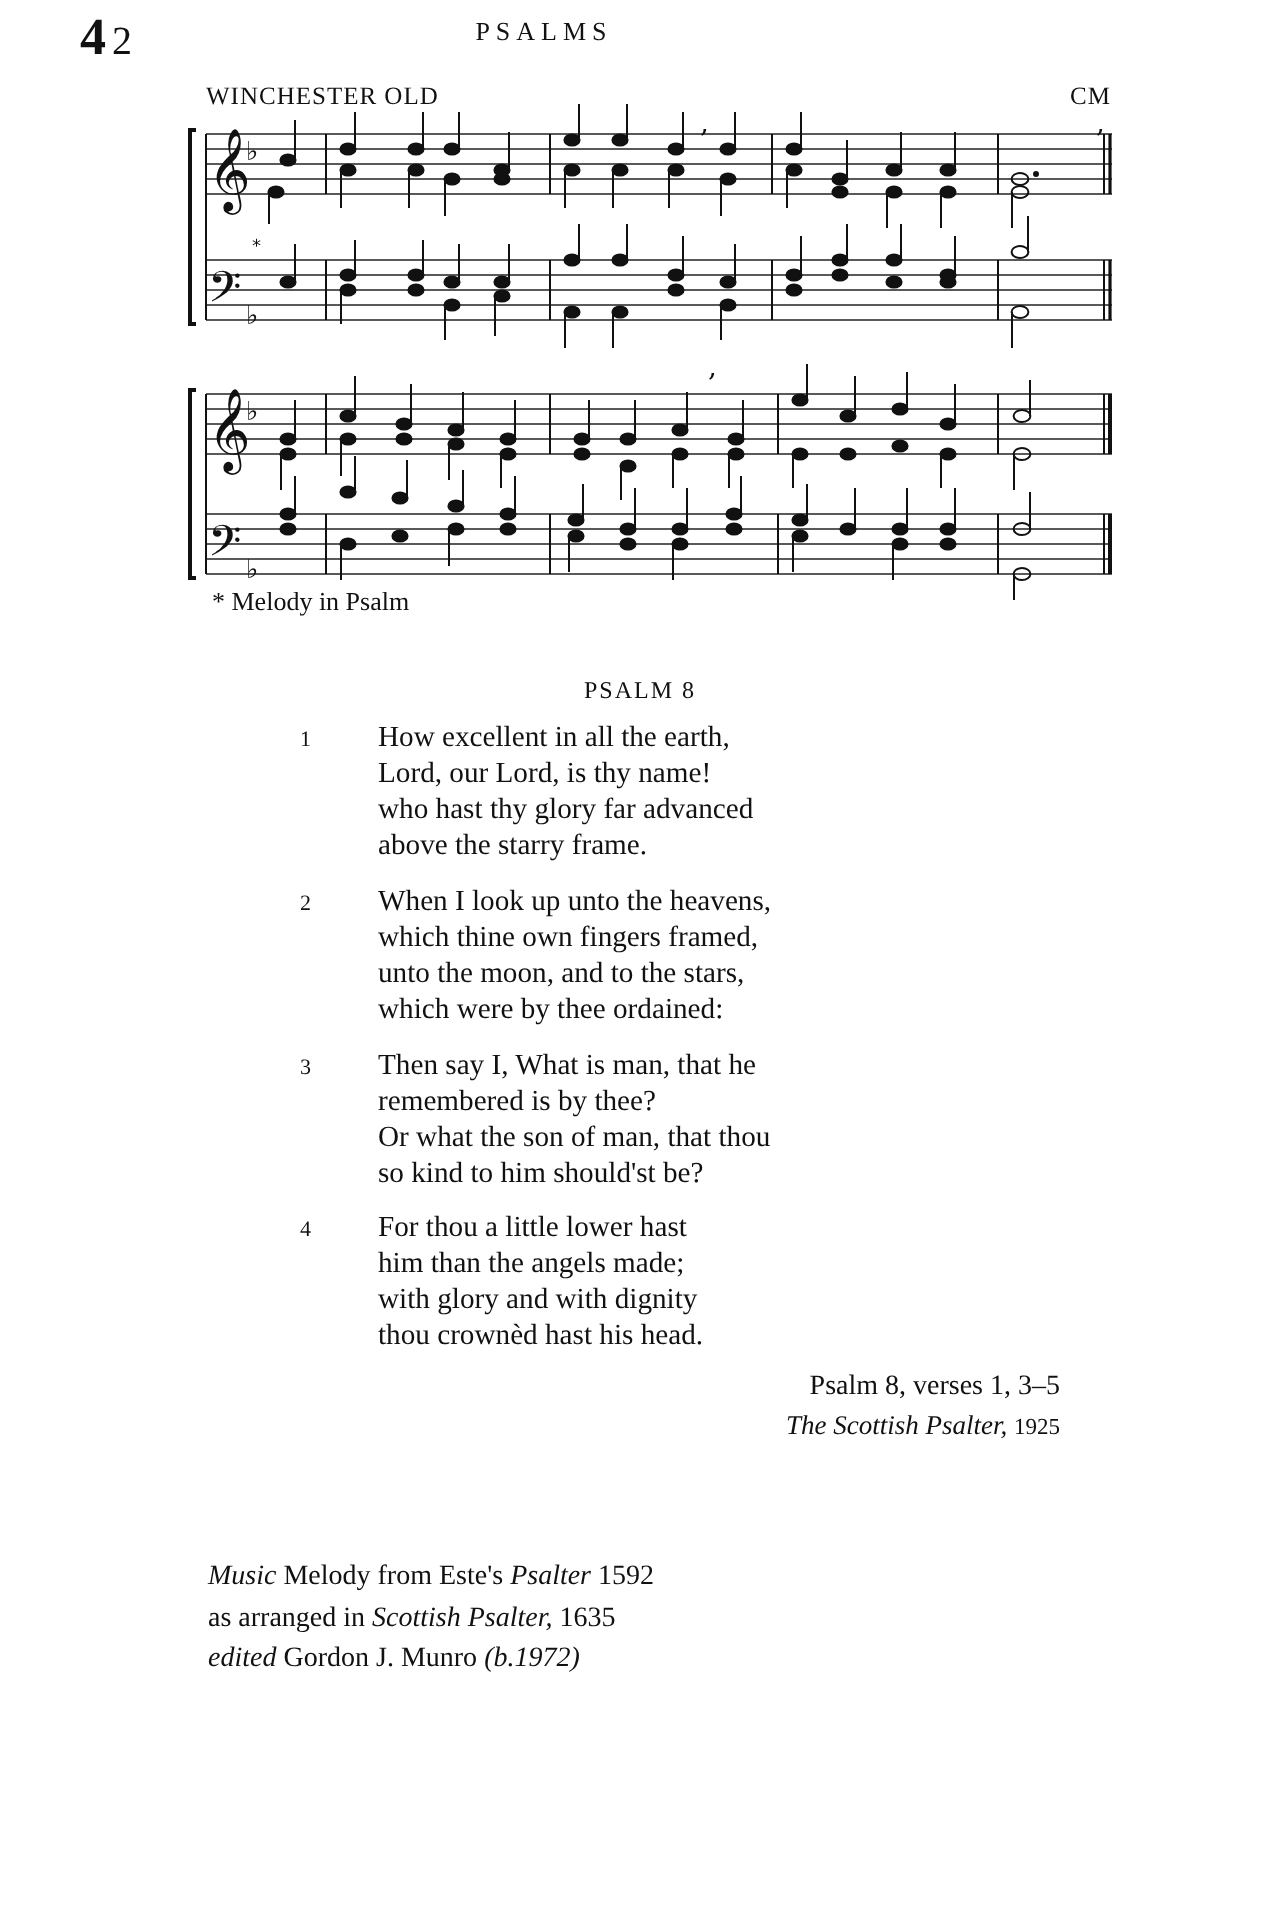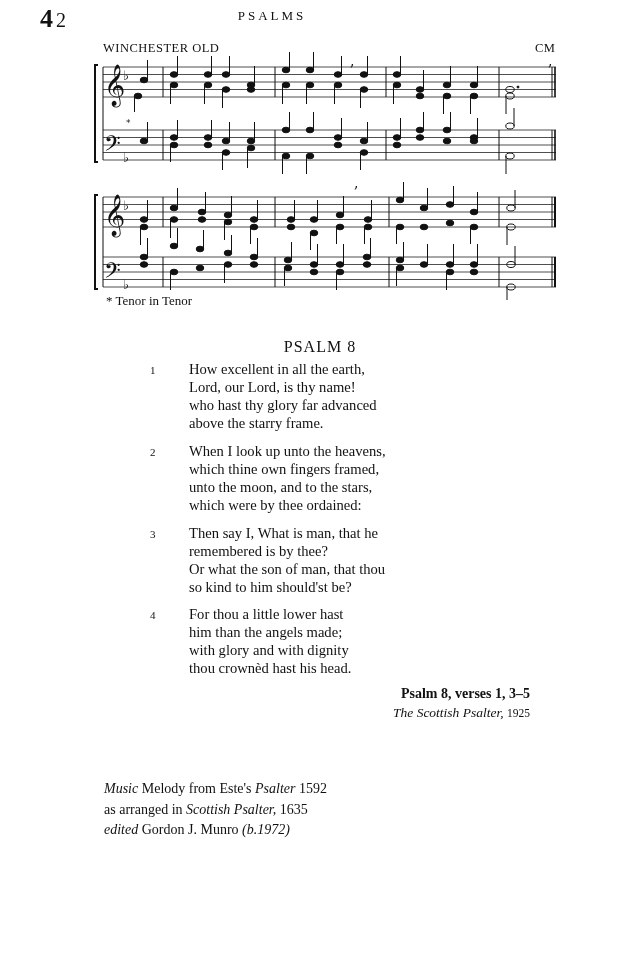--- a/index.html
+++ b/index.html
@@ -5,21 +5,21 @@
   html, body { margin: 0; padding: 0; background: #ffffff; }
   body { width: 640px; height: 956px; position: relative; overflow: hidden; color: #111; font-family: "Liberation Serif", "DejaVu Serif", serif; }
   .abs { position: absolute; }
   .page-number { left: 40px; top: 4px; font-size: 26px; font-weight: bold; letter-spacing: 0px; }
   .page-number .small { font-size: 20px; font-weight: normal; margin-left: 3px; }
   .running-head { left: 0; width: 544px; top: 8px; text-align: center; font-size: 13px; letter-spacing: 3px; }
   .tune-name { left: 103px; top: 41px; font-size: 12.5px; letter-spacing: 0.5px; }
   .meter { left: 535px; top: 41px; font-size: 12.5px; letter-spacing: 0.5px; }
   svg.score { position: absolute; left: 0; top: 0; }
   .footnote { left: 106px; top: 293px; font-size: 13px; }
-  .psalm-title { left: 0; width: 640px; top: 338px; text-align: center; font-size: 16px; letter-spacing: 1px; }
+  .psalm-title { left: 0; width: 640px; top: 338px; text-align: center; font-size: 12px; letter-spacing: 1px; }
   .verse { left: 140px; width: 400px; font-size: 14.6px; line-height: 18px; }
   .verse .num { position: absolute; left: 10px; top: 1px; font-size: 11px; }
   .verse .lines { position: absolute; left: 49px; top: 0; white-space: nowrap; }
   .attrib { right: 110px; text-align: right; font-size: 14px; white-space: nowrap; }
   .attrib2 { right: 110px; text-align: right; font-size: 13.5px; font-style: italic; white-space: nowrap; }
   .attrib2 .yr { font-style: normal; font-size: 11.5px; }
   .credits { left: 104px; top: 779px; font-size: 14px; line-height: 20.5px; white-space: nowrap; }
   .credits i { font-style: italic; margin-top: 12px; }
   .credits .sm { font-size: 14px; }
 </style>
@@ -329,21 +329,21 @@
     <g font-family="DejaVu Serif, serif" font-size="14" stroke="none">
       <text x="350" y="66">,</text>
       <text x="548" y="66">,</text>
       <text x="354" y="188">,</text>
     </g>
 
     <text x="126" y="126" font-size="9" stroke="none" font-family="DejaVu Sans, sans-serif">*</text>
   </g>
 </svg>
 
-<div class="abs footnote">* Tenor in Tenor</div>
+<div class="abs footnote">* Melody in Psalm</div>
 
 <div class="abs psalm-title">PSALM 8</div>
 
 <div class="abs verse" style="top:360px; height:76px;">
   <span class="num">1</span>
   <div class="lines">
     <div>How excellent in all the earth,</div>
     <div>Lord, our Lord, is thy name!</div>
     <div>who hast thy glory far advanced</div>
     <div>above the starry frame.</div>
@@ -373,20 +373,20 @@
 <div class="abs verse" style="top:605px; height:76px;">
   <span class="num">4</span>
   <div class="lines">
     <div>For thou a little lower hast</div>
     <div>him than the angels made;</div>
     <div>with glory and with dignity</div>
     <div>thou crownèd hast his head.</div>
   </div>
 </div>
 
-<div class="abs attrib" style="top:686px;font-weight:bold;">Psalm 8, verses 1, 3–5</div>
+<div class="abs attrib" style="top:686px;">Psalm 8, verses 1, 3–5</div>
 <div class="abs attrib2" style="top:705px;"><span>The Scottish Psalter,</span> <span class="yr">1925</span></div>
 
 <div class="abs credits">
   <div><i>Music</i><span> Melody from Este's </span><i>Psalter</i><span class="sm"> 1592</span></div>
   <div><span>as arranged in </span><i>Scottish Psalter,</i><span class="sm"> 1635</span></div>
   <div><i>edited</i><span> Gordon J. Munro </span><i class="sm">(b.1972)</i></div>
 </div>
 
 </body></html>

